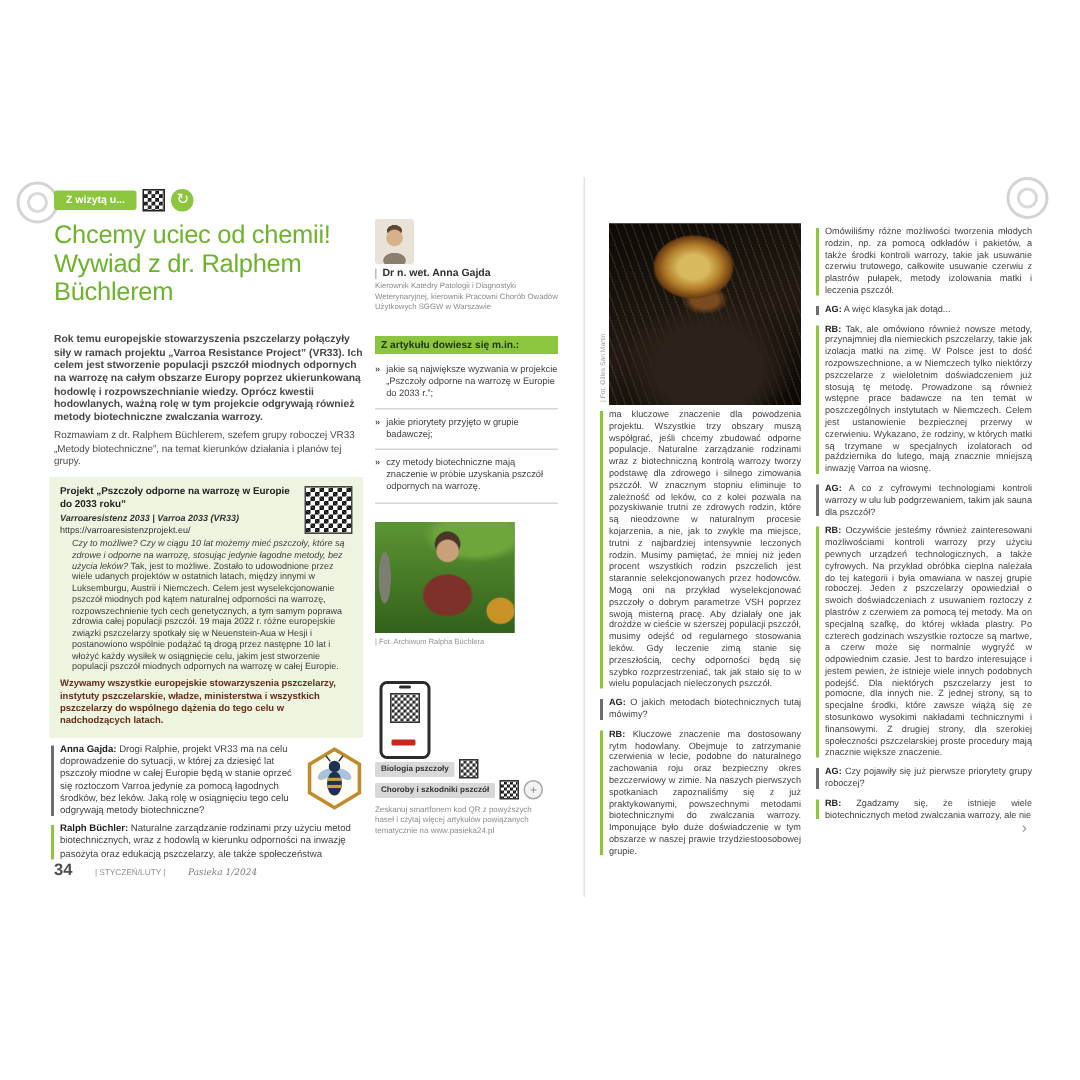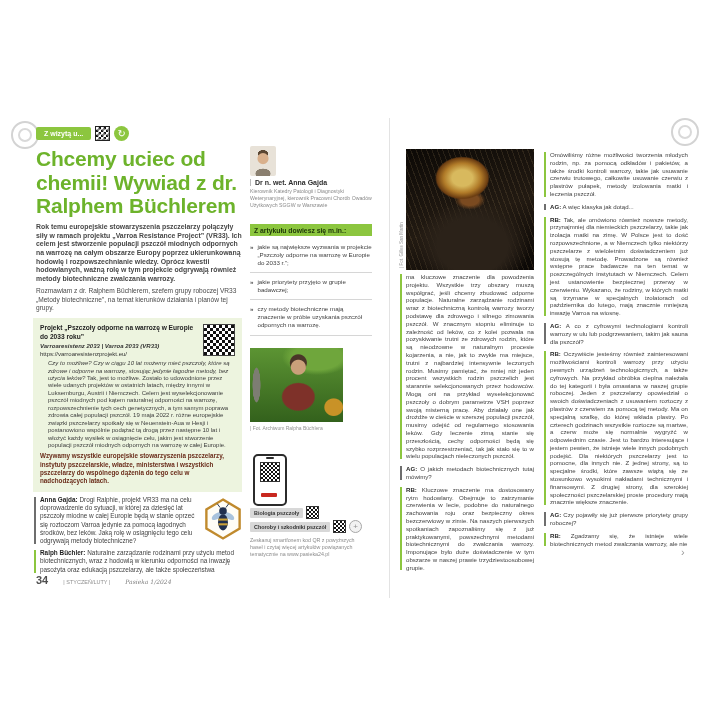--- a/index.html
+++ b/index.html
@@ -13,22 +13,22 @@
   .badge-row{position:absolute;left:36px;top:126px;display:flex;align-items:center;gap:4px;}
   .badge{background:#8cc63f;color:#fff;font-size:7px;font-weight:bold;padding:3px 8px;border-radius:2px;}
   .miniqr{width:13px;height:13px;border:1px solid #222;background-color:#fff;
     background-image:linear-gradient(45deg,#111 25%,transparent 25%,transparent 75%,#111 75%),
                      linear-gradient(45deg,#111 25%,transparent 25%,transparent 75%,#111 75%);
     background-size:5px 5px;background-position:0 0,2.5px 2.5px;}
   .circle-ic{width:15px;height:15px;border-radius:50%;background:#8cc63f;color:#fff;font-size:10px;
     display:flex;align-items:center;justify-content:center;line-height:1;}
 
   
-  .title{position:absolute;left:36px;top:147px;width:212px;margin:0;font-size:21px;line-height:1.12;
-         font-weight:700;color:#6db32b;letter-spacing:-0.2px;}
+  .title{position:absolute;left:36px;top:147px;width:212px;margin:0;font-size:17px;line-height:1.12;
+         font-weight:400;color:#6db32b;letter-spacing:-0.2px;}
   .author{position:absolute;left:250px;top:146px;width:122px;}
   .author-photo{width:26px;height:30px;border-radius:2px;background:#e8e2d8;
     background-image:radial-gradient(circle 5px at 50% 42%,#d9b08c 0 5px,rgba(0,0,0,0) 6px),
       radial-gradient(ellipse 8px 6px at 50% 26%,#5a4632 0 60%,rgba(0,0,0,0) 65%),
       radial-gradient(ellipse 12px 8px at 50% 92%,#8a7f6f 0 60%,rgba(0,0,0,0) 65%);}
   .author-name{margin-top:3px;font-size:7px;font-weight:bold;color:#2e2e2e;border-left:1.5px solid #bbb;padding-left:4px;}
   .author-bio{margin-top:2px;font-size:5.2px;line-height:1.35;color:#8a8a8a;}
   .lead{position:absolute;left:36px;top:223px;width:207px;margin:0;font-size:6.9px;line-height:1.26;
         font-weight:600;color:#474747;}
   .intro2{position:absolute;left:36px;top:287px;width:207px;margin:0;font-size:6.6px;line-height:1.3;color:#4a4a4a;}

